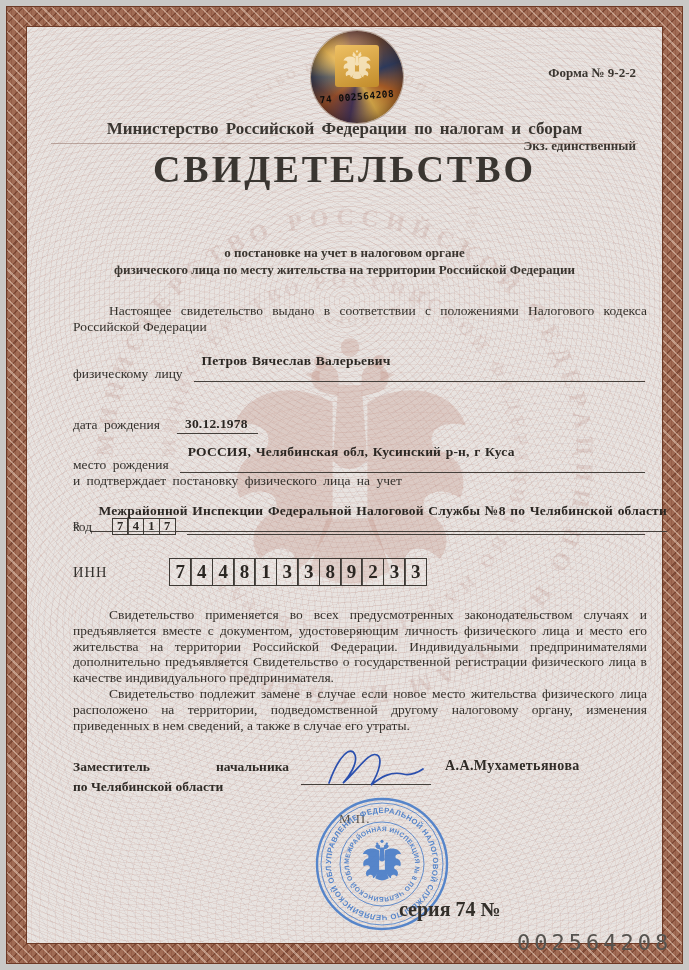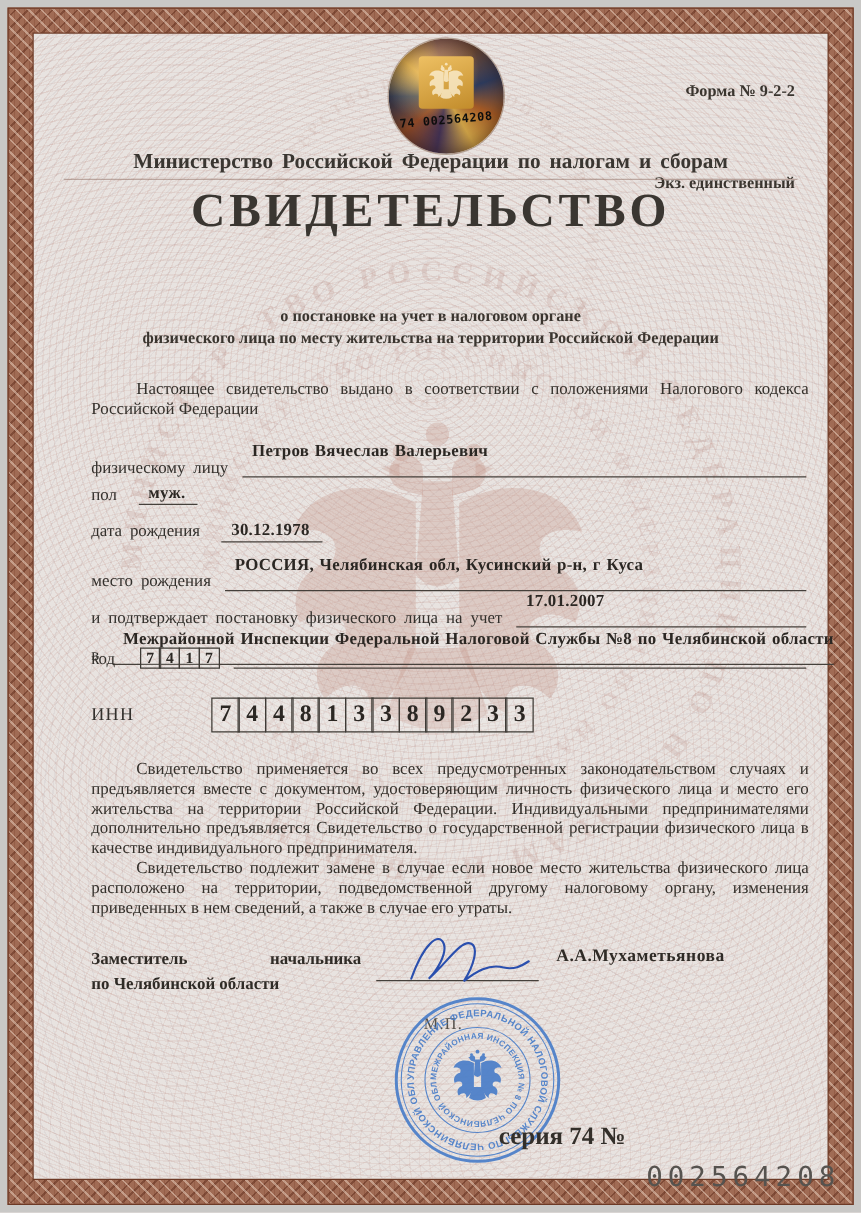--- a/index.html
+++ b/index.html
@@ -178,38 +178,33 @@
       <div class="abs doc-title">СВИДЕТЕЛЬСТВО</div>
       <div class="abs subtitle" style="top:235px;">физического лица по месту жительства на территории Российской Федерации</div>
 
       <div class="abs para intro">Настоящее свидетельство выдано в соответствии с положениями Налогового кодекса Российской Федерации</div>
 
       <div class="abs row" style="top:326px;">
         <span class="lbl">физическому лицу</span>
         <span class="u-fill"><b>Петров Вячеслав Валерьевич</b></span>
       </div>
 
-      <div class="abs row" style="top:359px;">
-        <span class="lbl">пол</span>
-        <span class="u-short"><b>муж.</b></span>
-      </div>
 
       <div class="abs row" style="top:389px;align-items:center;">
         <span class="lbl">дата рождения</span>
         <span class="u-short"><b>30.12.1978</b></span>
       </div>
 
       <div class="abs row" style="top:417px;">
         <span class="lbl">место рождения</span>
         <span class="u-fill"><b>РОССИЯ, Челябинская обл, Кусинский р-н, г Куса</b></span>
       </div>
 
       <div class="abs row" style="top:446px;">
         <span class="lbl">и подтверждает постановку физического лица на учет</span>
-        <span class="u-fill"><b>17.01.2007</b></span>
       </div>
 
       <div class="abs row" style="top:476px;">
         <span class="lbl">в</span>
         <span class="u-fill"><b>Межрайонной Инспекции Федеральной Налоговой Службы №8 по Челябинской области</b></span>
       </div>
 
       <div class="abs row row-code">
         <span class="lbl">код</span>
         <span class="cells">

